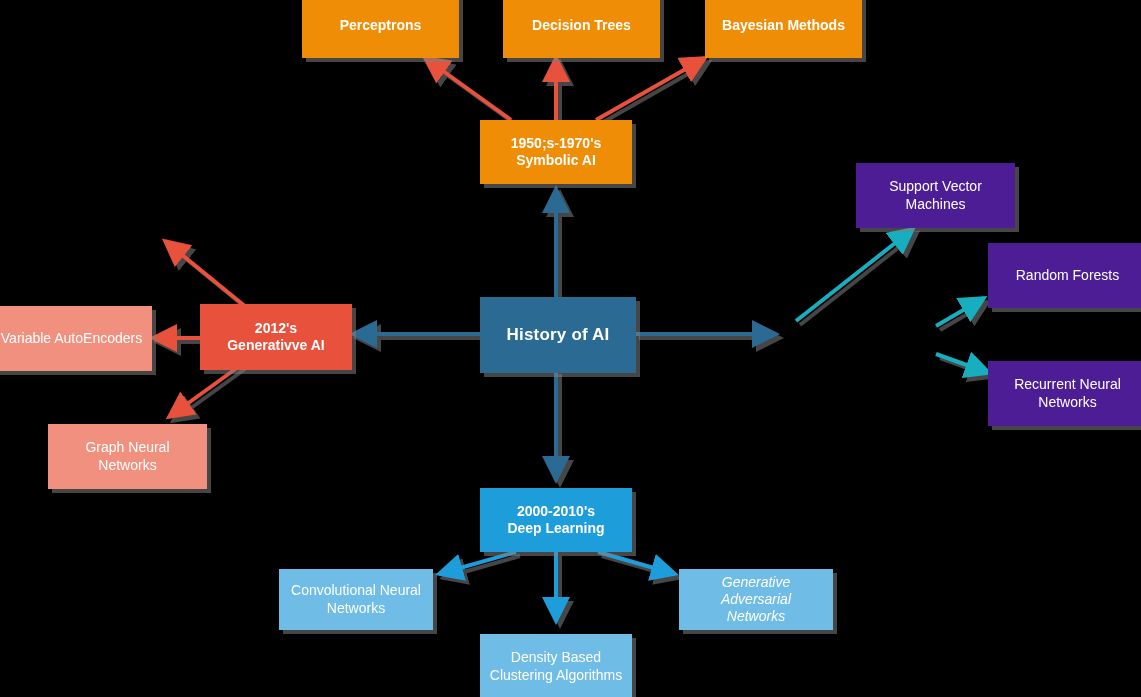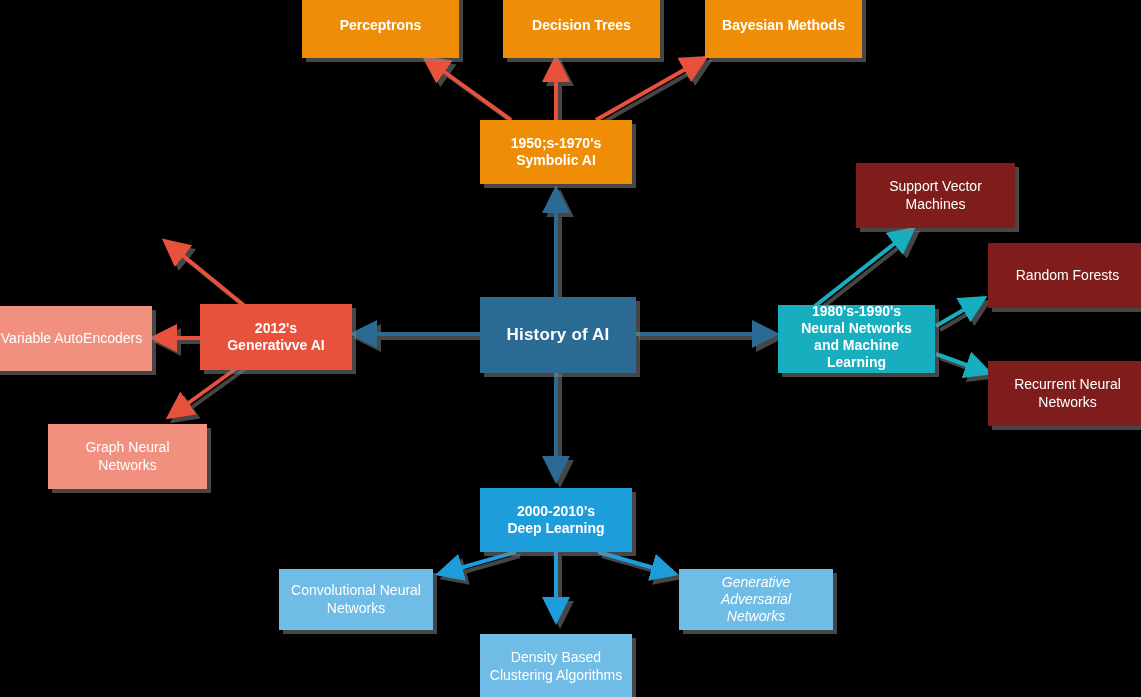--- a/index.html
+++ b/index.html
@@ -34,21 +34,21 @@
   .era{font-size:14px;font-weight:bold;}
   .era-orange{background:#EF8E06;}
   .era-red{background:#E8513C;}
   .era-teal{background:#17AEC0;overflow:visible;}
   .era-blue{background:#1E9DDB;}
 
   
   .leaf{font-size:14px;font-weight:normal;}
   .leaf-orange{background:#EF8E06;font-weight:bold;}
   .leaf-pink{background:#F1907E;}
-  .leaf-teal{background:#7f1d1d;text-align:center;}
+  .leaf-teal{background:#4c1d95;text-align:center;}
   .leaf-blue{background:#6FBCE6;}
 </style>
 </head>
 <body>
 
 <div id="canvas">
 
   <svg class="edges" viewBox="0 0 1141 697">
     <defs>
       <marker id="ar-hub" markerWidth="7" markerHeight="7" refX="6" refY="3.5" orient="auto">
@@ -149,26 +149,20 @@
   </div>
 
   <div class="node leaf leaf-pink" style="left:-9px;top:306px;width:161px;height:65px;">
     <span>Variable AutoEncoders</span>
   </div>
   <div class="node leaf leaf-pink" style="left:48px;top:424px;width:159px;height:65px;">
     <span>Graph Neural
 Networks</span>
   </div>
 
-  <div class="node era era-teal" style="left:778px;top:305px;width:157px;height:68px;padding:0;">
-    <span style="position:relative;top:-2px;">1980's-1990's
-Neural Networks
-and Machine
-Learning</span>
-  </div>
 
   <div class="node leaf leaf-teal" style="left:856px;top:163px;width:159px;height:65px;">
     <span>Support Vector
 Machines</span>
   </div>
   <div class="node leaf leaf-teal" style="left:988px;top:243px;width:159px;height:65px;">
     <span>Random Forests</span>
   </div>
   <div class="node leaf leaf-teal" style="left:988px;top:361px;width:159px;height:65px;">
     <span>Recurrent Neural

